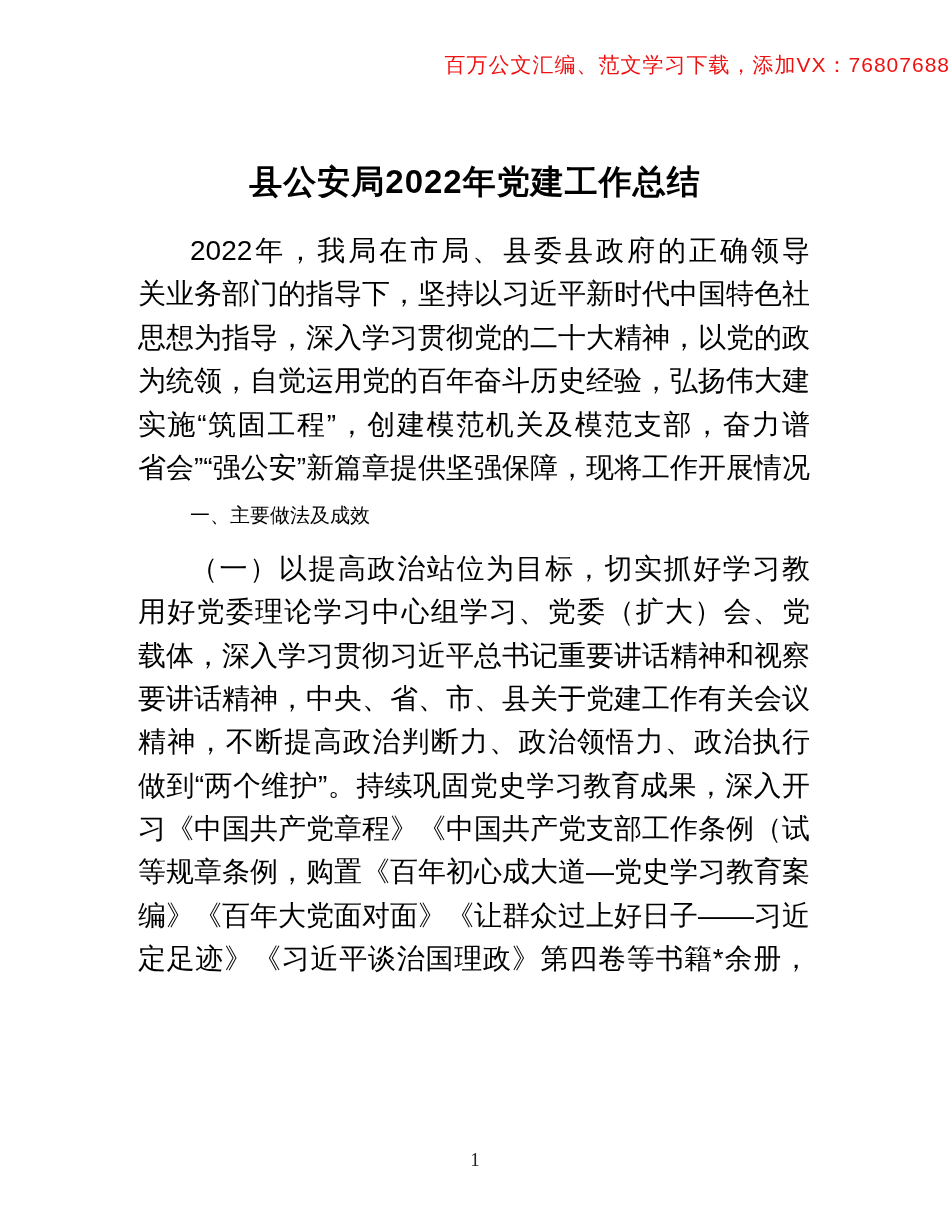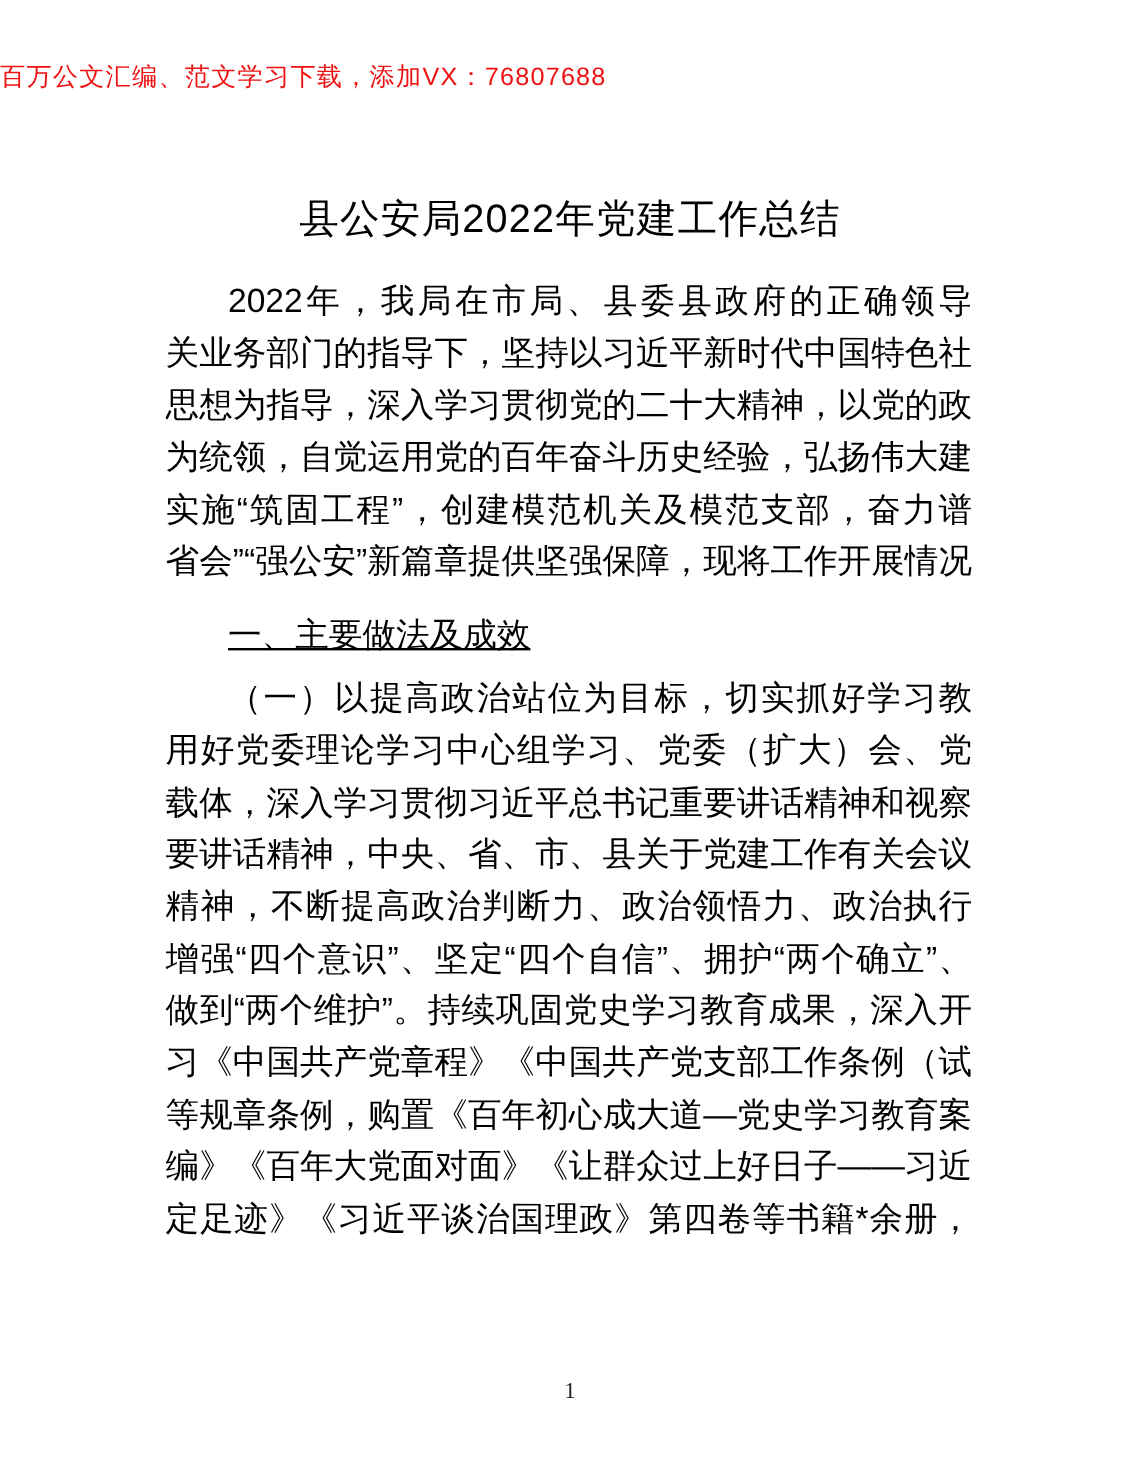--- a/index.html
+++ b/index.html
@@ -10,35 +10,35 @@
     position: relative;
     font-family: "Liberation Sans", sans-serif;
     color: #000000;
     overflow: hidden;
   }
   .header-notice {
     position: absolute;
     top: 52px;
     left: 0;
     width: 950px;
-    text-align: left;
+    text-align: right;
     color: #ee1111;
     font-size: 21px;
     line-height: 26px;
     letter-spacing: 1px;
   }
   .doc-title {
     position: absolute;
     top: 160px;
     left: 0;
     width: 950px;
     margin: 0;
     text-align: center;
     font-size: 33px;
-    font-weight: normal;
+    font-weight: bold;
     line-height: 44px;
     letter-spacing: 1px;
   }
   .content {
     position: absolute;
     top: 229px;
     left: 138px;
     width: 672px;
   }
   .para { margin: 0; padding: 0; }
@@ -46,27 +46,26 @@
     font-size: 28px;
     line-height: 43.4px;
     height: 43.4px;
     overflow: hidden;
     text-align: justify;
     text-align-last: justify;
   }
   .line.first { padding-left: 52px; }
   .line.short { text-align-last: left; }
   .heading {
-    font-size: 28px;
+    font-size: 20px;
     line-height: 43.4px;
     height: 43.4px;
-    margin-top: 18px;
+    margin-top: 5px;
     padding-left: 52px;
     overflow: hidden;
-    text-decoration: underline;
   }
   .para-2 { margin-top: 9px; }
   .page-number {
     position: absolute;
     top: 1148px;
     left: 0;
     width: 950px;
     text-align: center;
     font-size: 19px;
     line-height: 24px;
@@ -95,21 +94,20 @@
     </div>
 
     <div class="heading">一、主要做法及成效</div>
 
     <div class="para para-2">
       <div class="line first">（一）以提高政治站位为目标，切实抓好学习教育。充分</div>
       <div class="line">用好党委理论学习中心组学习、党委（扩大）会、党课、“三</div>
       <div class="line">载体，深入学习贯彻习近平总书记重要讲话精神和视察贵州重</div>
       <div class="line">要讲话精神，中央、省、市、县关于党建工作有关会议及文件</div>
       <div class="line">精神，不断提高政治判断力、政治领悟力、政治执行力，持续</div>
-      <div class="line">增强“四个意识”、坚定“四个自信”、拥护“两个确立”、</div>
       <div class="line">做到“两个维护”。持续巩固党史学习教育成果，深入开展学</div>
       <div class="line">习《中国共产党章程》《中国共产党支部工作条例（试行）》</div>
       <div class="line">等规章条例，购置《百年初心成大道—党史学习教育案例选</div>
       <div class="line">编》《百年大党面对面》《让群众过上好日子——习近平正</div>
       <div class="line">定足迹》《习近平谈治国理政》第四卷等书籍*余册，全面发</div>
     </div>
 
   </div>
 
   <div class="page-number">1</div>

